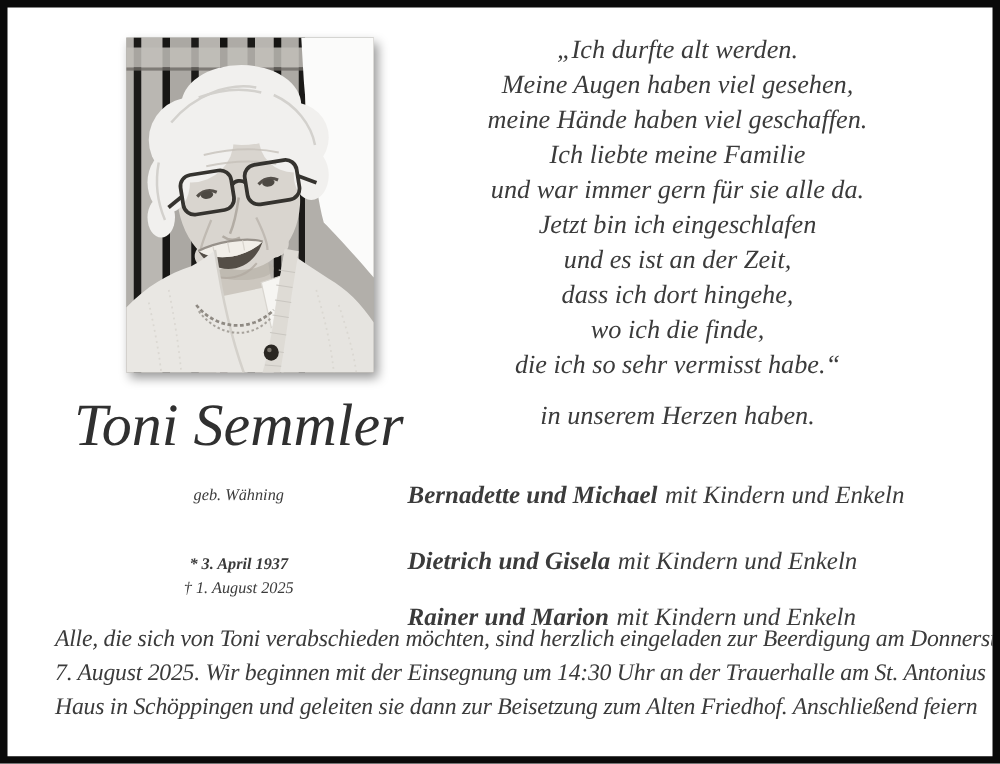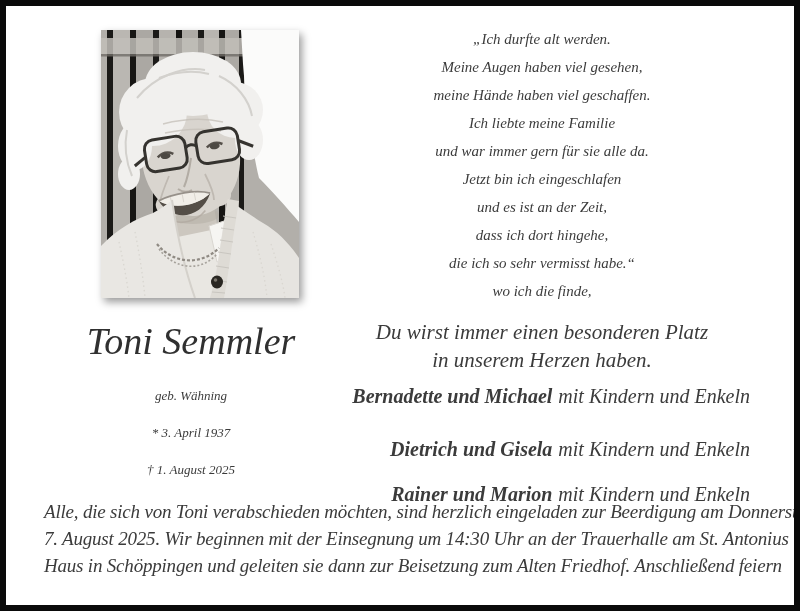--- a/index.html
+++ b/index.html
@@ -16,40 +16,40 @@
   }
   .photo {
     position:absolute; left:95px; top:24px;
     width:198px; height:268px;
     box-shadow:3px 4px 8px rgba(0,0,0,0.40);
     background:#b2afaa;
   }
   .photo svg { display:block; }
   .poem {
     position:absolute; left:330px; top:19px; width:412px;
-    text-align:center; font-size:15px; line-height:28px;
+    text-align:center; font-size:21px; line-height:28px;
   }
   .tribute {
     position:absolute; left:330px; top:312px; width:412px;
     text-align:center; font-size:21px; line-height:28px;
   }
   .name {
     position:absolute; left:45px; top:312px; width:280px;
-    text-align:center; font-size:38px; line-height:46px; color:#303030;
+    text-align:center; font-size:48px; line-height:46px; color:#303030;
   }
   .detail {
     position:absolute; left:45px; width:280px;
     text-align:center; font-size:13px; line-height:26px;
   }
   .detail.maiden { top:377px; }
-  .detail.birth  { top:414px; }
+  .detail.birth  { top:432px;font-weight:bold; }
   .detail.death  { top:451px; }
   .family-row {
     position:absolute; left:320px; width:424px;
-    text-align:right; font-size:20px; line-height:26px;
+    text-align:left; font-size:20px; line-height:26px;
   }
   .family-row.r0 { top:377px; }
   .family-row.r1 { top:414px;margin-top:16px; }
   .family-row.r2 { top:475px; }
   .family-names { font-weight:bold; }
   .family-suffix { margin-left:0.3em; }
   .funeral {
     position:absolute; left:38px; top:492px; width:745px;
     font-size:19px; line-height:27px; letter-spacing:-0.2px;
   }
@@ -184,26 +184,25 @@
 
   <div class="poem">
     <div>„Ich durfte alt werden.</div>
     <div>Meine Augen haben viel gesehen,</div>
     <div>meine Hände haben viel geschaffen.</div>
     <div>Ich liebte meine Familie</div>
     <div>und war immer gern für sie alle da.</div>
     <div>Jetzt bin ich eingeschlafen</div>
     <div>und es ist an der Zeit,</div>
     <div>dass ich dort hingehe,</div>
+    <div>wo ich die finde,</div>
     <div>die ich so sehr vermisst habe.“</div>
-    <div>wo ich die finde,</div>
   </div>
 
   <div class="tribute">
-    <div>Du wirst immer einen besonderen Platz</div>
     <div>in unserem Herzen haben.</div>
   </div>
 
   <div class="name">Toni Semmler</div>
   <div class="detail maiden">geb. Wähning</div>
   <div class="detail birth">* 3. April 1937</div>
   <div class="detail death">† 1. August 2025</div>
 
   <div class="family-row r0">
     <span class="family-names">Bernadette und Michael</span><span class="family-suffix">mit Kindern und Enkeln</span>

